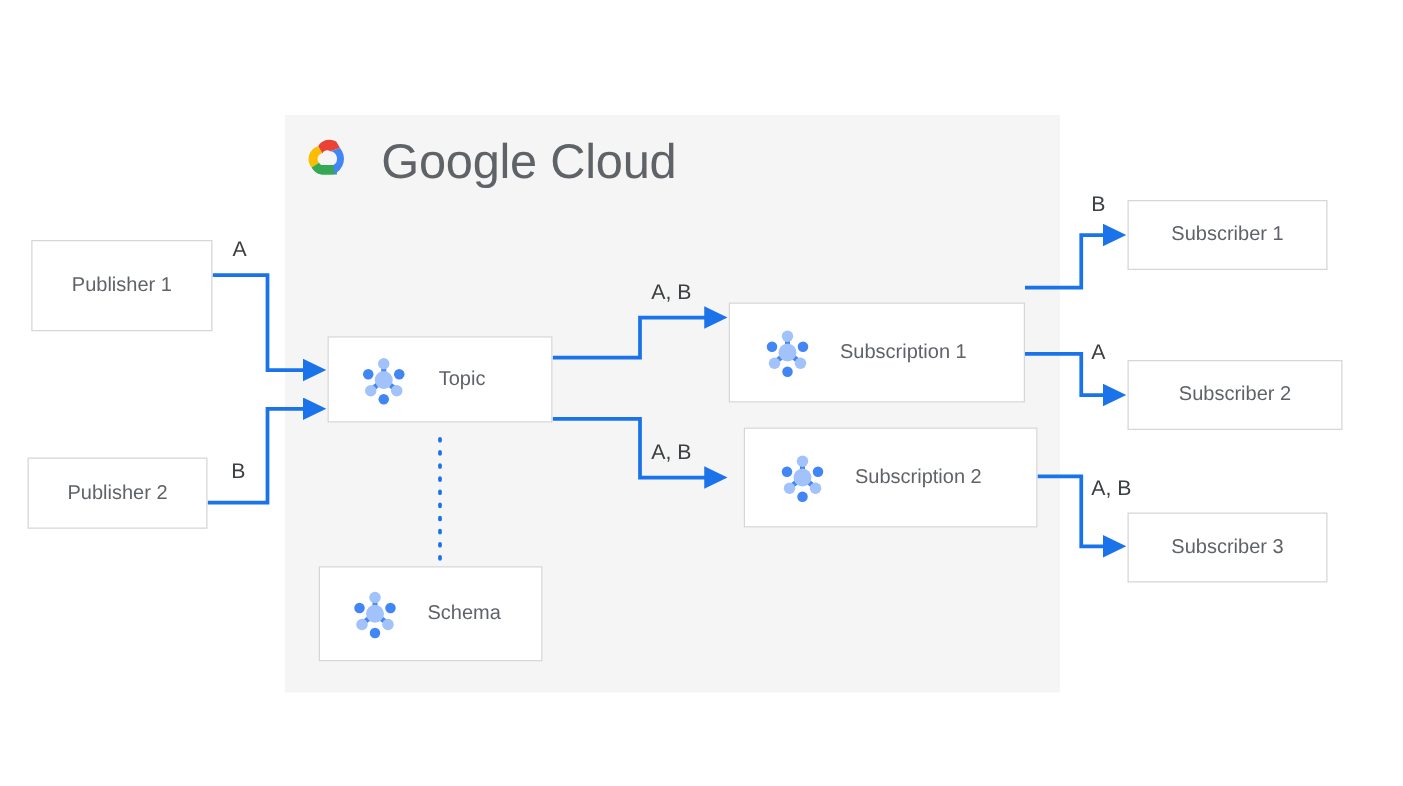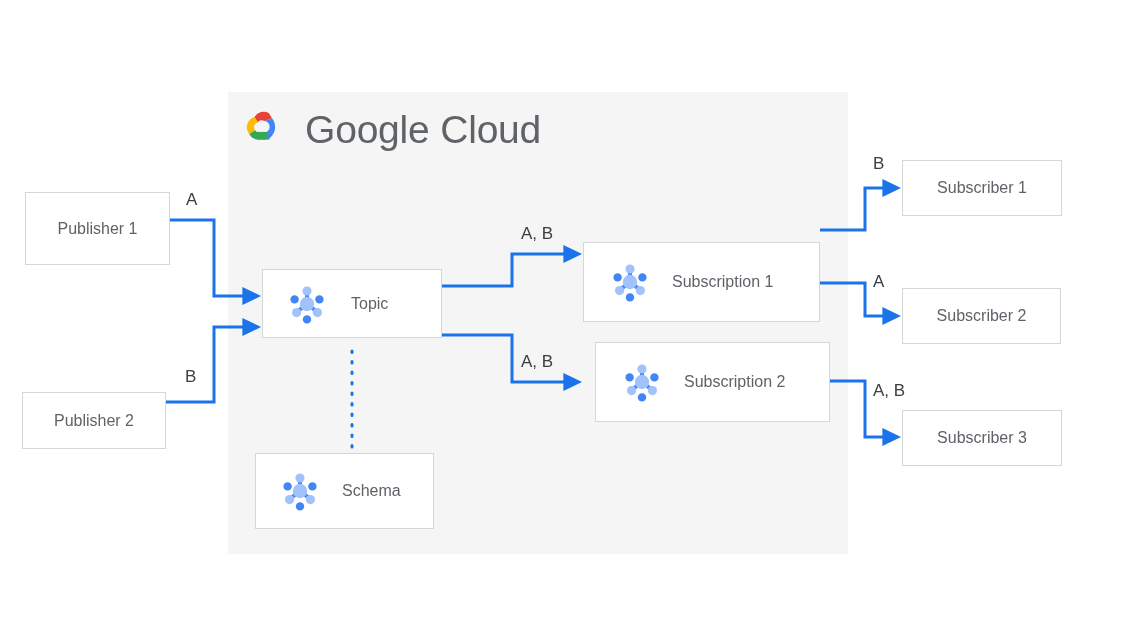--- a/index.html
+++ b/index.html
@@ -59,27 +59,27 @@
   .node.with-icon {
     justify-content: flex-start;
   }
   .node .node-label { color: #5f6368; }
   .pubsub-icon {
     flex: 0 0 auto;
     display: block;
   }
   
   #publisher-1  { left: 25px;  top: 192px; width: 145px; height: 73px; }
-  #publisher-2  { left: 22px;  top: 392px; width: 144px; height: 57px; text-align: center; }
+  #publisher-2  { left: 22px;  top: 366px; width: 144px; height: 57px; text-align: center; }
   #topic        { left: 262px; top: 269px; width: 180px; height: 69px; }
   #schema       { left: 255px; top: 453px; width: 179px; height: 76px; align-items: center; }
   #subscription-1 { left: 583px; top: 214px; width: 237px; height: 80px; margin-top: 28px; }
   #subscription-2 { left: 583px; top: 342px; width: 235px; height: 80px; margin-left: 12px; }
   #subscriber-1 { left: 902px; top: 160px; width: 160px; height: 56px; }
-  #subscriber-2 { left: 902px; top: 288px; width: 159px; height: 56px; }
+  #subscriber-2 { left: 902px; top: 288px; width: 172px; height: 56px; }
   #subscriber-3 { left: 902px; top: 410px; width: 160px; height: 56px; }
 
   #topic .node-icon         { margin-left: 20px; margin-right: 20px; }
   #schema .node-icon        { margin-left: 20px; margin-right: 18px; }
   #subscription-1 .node-icon,
   #subscription-2 .node-icon{ margin-left: 22px; margin-right: 18px; }
 
   
   #edges {
     position: absolute;

